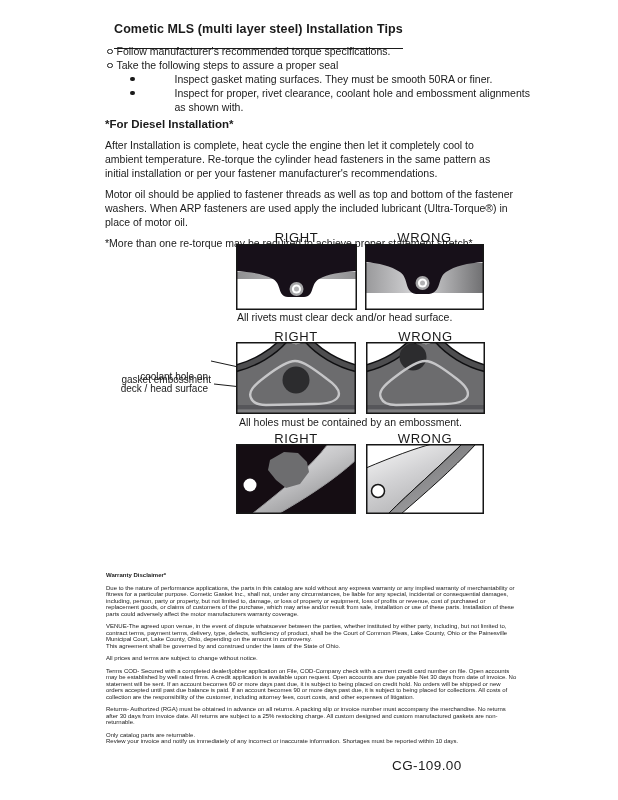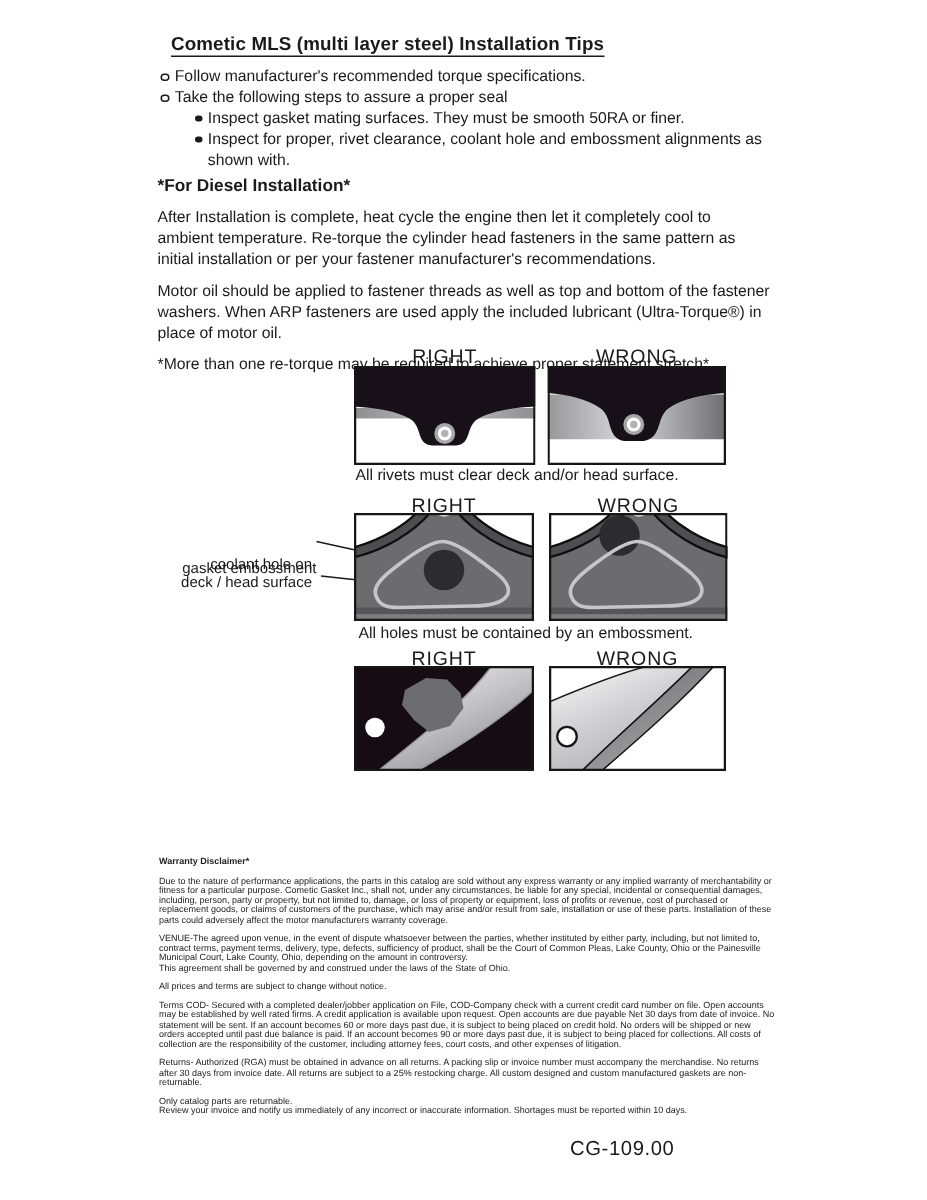--- a/index.html
+++ b/index.html
@@ -3,38 +3,38 @@
 <meta charset="utf-8">
 <style>
   html,body{margin:0;padding:0;background:#ffffff;}
   .page{
     position:relative;width:618px;height:800px;background:#ffffff;overflow:hidden;
     color:#1a1a1a;font-family:"Liberation Sans","DejaVu Sans",sans-serif;
     -webkit-font-smoothing:antialiased;
   }
   .title{
     position:absolute;left:114px;top:22px;font-size:12.5px;font-weight:bold;
-    border-bottom:1.5px solid #1a1a1a;padding-bottom:1px;letter-spacing:0.1px;
+    border-bottom:1.5px solid #1a1a1a;padding-bottom:12px;letter-spacing:0.1px;
   }
   .bullets{position:absolute;left:107px;top:44px;font-size:10.5px;line-height:14px;width:430px;}
   .bullet-row{display:flex;}
-  .bullet-row.sub{margin-left:23px;}
+  .bullet-row.sub{margin-left:23px;gap:36px;}
   .circle-bullet{flex:none;width:3.5px;height:3.5px;border:1px solid #1a1a1a;border-radius:50%;margin:4.5px 4px 0 0;}
   .disc-bullet{flex:none;width:4.5px;height:4.5px;background:#1a1a1a;border-radius:50%;margin:4.5px 4px 0 0;}
   .diesel{position:absolute;left:105px;top:117px;width:408px;font-size:10.5px;line-height:14px;}
   .diesel-heading{font-size:11.5px;font-weight:bold;margin:0 0 7px 0;}
   .diesel p{margin:0 0 7px 0;}
   .rw-label{position:absolute;font-size:13px;text-align:center;letter-spacing:0.6px;}
   .dsvg{position:absolute;display:block;}
   .caption{position:absolute;font-size:10.5px;line-height:12.5px;white-space:pre-line;}
   .callout{position:absolute;text-align:right;font-size:10px;line-height:11.5px;white-space:pre-line;}
   .legal{position:absolute;left:106px;top:572px;width:412px;font-size:6px;line-height:6.5px;color:#222;}
   .legal-heading{font-weight:bold;margin:0 0 6px 0;}
   .legal p{margin:0 0 6px 0;white-space:pre-line;}
-  .page-code{position:absolute;left:380px;top:758px;font-size:13.5px;letter-spacing:0.4px;}
+  .page-code{position:absolute;left:392px;top:758px;font-size:13.5px;letter-spacing:0.4px;}
 </style>
 </head>
 <body>
 
 <div class="page">
 
   <div class="title">Cometic MLS (multi layer steel) Installation Tips</div>
 
   <div class="bullets">
     <div class="bullet-row">

